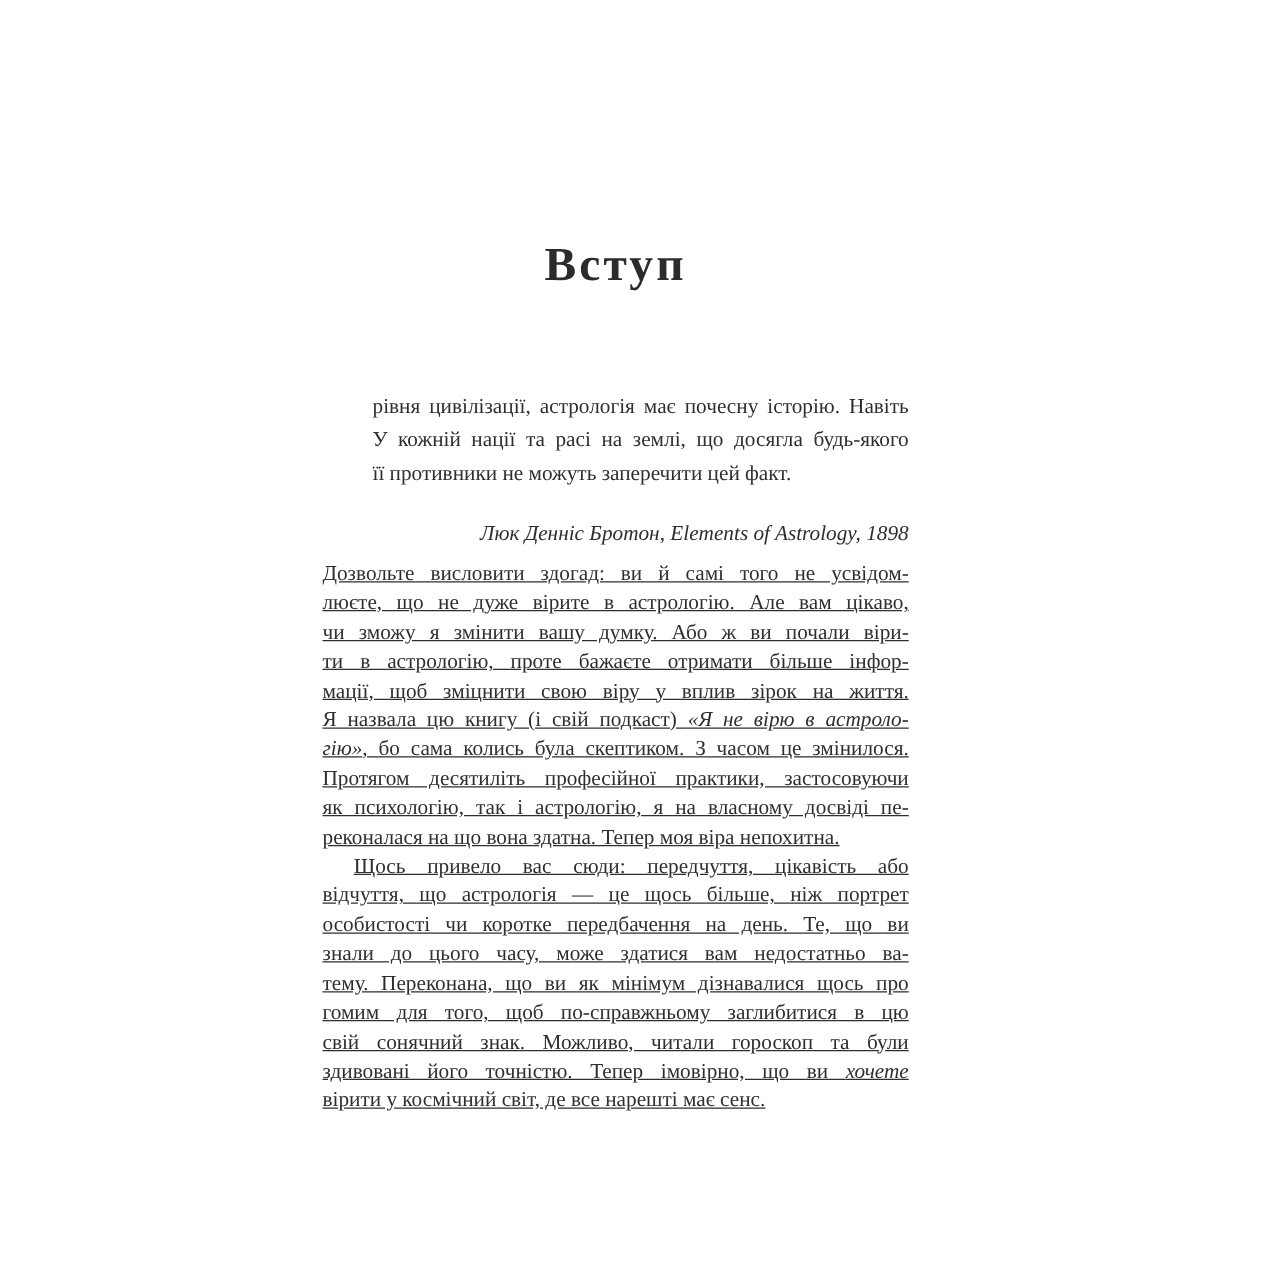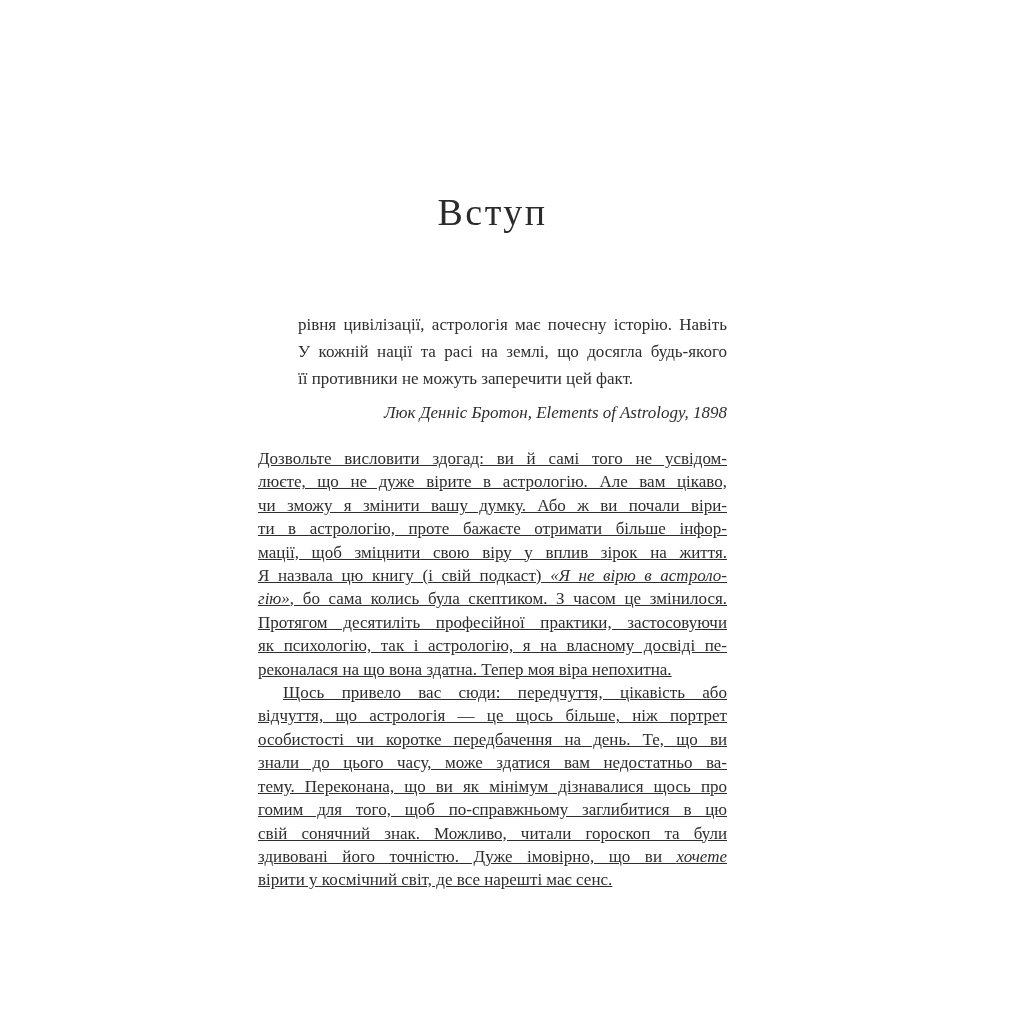--- a/index.html
+++ b/index.html
@@ -16,21 +16,21 @@
     color: #2e2e2e;
     overflow: hidden;
   }
   .chapter-title {
     position: absolute;
     top: 188px;
     left: 258px;
     width: 469px;
     margin: 0;
     font-size: 38px;
-    font-weight: 400;
+    font-weight: 700;
     letter-spacing: 2.5px;
     text-align: center;
     color: #2b2b2b;
     line-height: 48px;
   }
   .epigraph {
     position: absolute;
     top: 311px;
     left: 298px;
     width: 429px;
@@ -39,21 +39,21 @@
   }
   .epigraph .text-line {
     text-align: justify;
     text-align-last: justify;
   }
   .epigraph .text-line.last {
     text-align-last: left;
   }
   .attribution {
     position: absolute;
-    top: 402px;
+    top: 416px;
     left: 298px;
     width: 429px;
     font-size: 17px;
     line-height: 22px;
     text-align: right;
     font-style: italic;
   }
   .body-text {
     position: absolute;
     top: 447px;
@@ -102,16 +102,16 @@
       <div class="text-line"><span>Протягом десятиліть професійної практики, застосовуючи</span></div>
       <div class="text-line"><span>як психологію, так і астрологію, я на власному досвіді пе-</span></div>
       <div class="text-line last"><span>реконалася на що вона здатна. Тепер моя віра непохитна.</span></div>
       <div class="text-line indent"><span>Щось привело вас сюди: передчуття, цікавість або</span></div>
       <div class="text-line"><span>відчуття, що астрологія — це щось більше, ніж портрет</span></div>
       <div class="text-line"><span>особистості чи коротке передбачення на день. Те, що ви</span></div>
       <div class="text-line"><span>знали до цього часу, може здатися вам недостатньо ва-</span></div>
       <div class="text-line"><span>тему. Переконана, що ви як мінімум дізнавалися щось про</span></div>
       <div class="text-line"><span>гомим для того, щоб по-справжньому заглибитися в цю</span></div>
       <div class="text-line"><span>свій сонячний знак. Можливо, читали гороскоп та були</span></div>
-      <div class="text-line"><span>здивовані його точністю. Дуже імовірно, що ви </span><i>хочете</i></div>
+      <div class="text-line"><span>здивовані його точністю. Тепер імовірно, що ви </span><i>хочете</i></div>
       <div class="text-line last"><span>вірити у космічний світ, де все нарешті має сенс.</span></div>
     </div>
 </div>
 
 </body></html>

